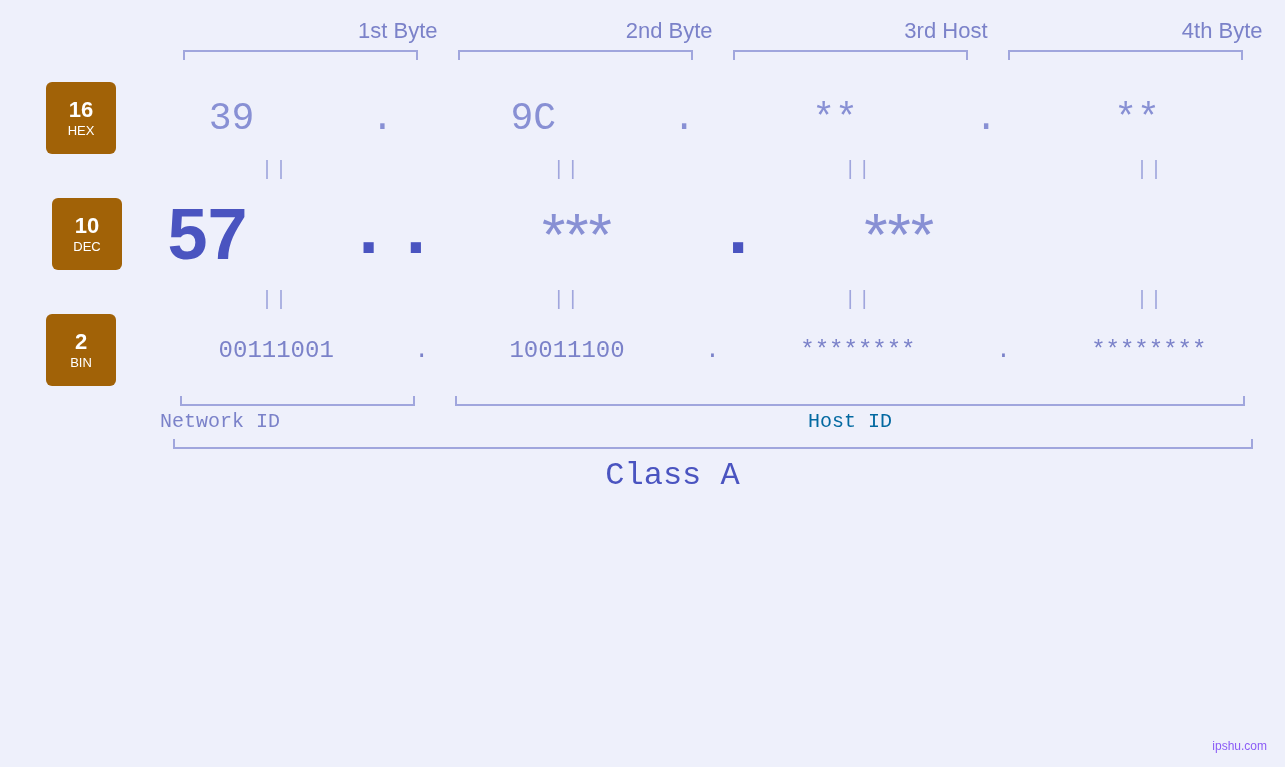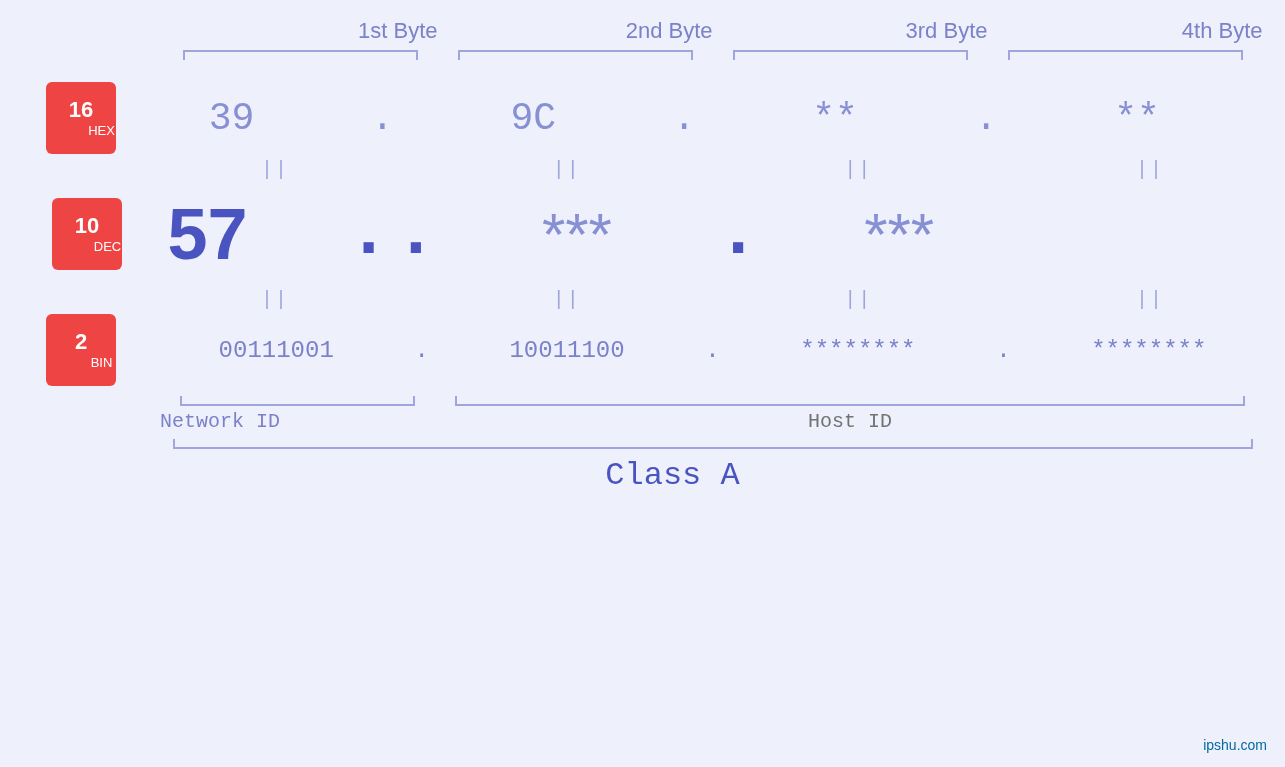--- a/index.html
+++ b/index.html
@@ -67,21 +67,20 @@
 
     .badge-num {
       font-size: 22px;
       font-weight: bold;
       line-height: 1.1;
     }
 
     .badge-label {
       font-size: 13px;
       font-weight: normal;
-      padding-left: 41px;
     }
 
     .cell {
       width: 275px;
       text-align: center;
       display: flex;
       align-items: center;
       justify-content: center;
     }
 
@@ -178,21 +177,21 @@
     .network-label {
       width: 275px;
       color: #7b82c9;
       font-size: 20px;
       font-family: 'Courier New', Courier, monospace;
     }
 
     .host-label {
       width: 830px;
       text-align: center;
-      color: #737373;
+      color: #0369a1;
       font-size: 20px;
       font-family: 'Courier New', Courier, monospace;
     }
 
     
     .long-bracket-row {
       display: flex;
       width: 100%;
       justify-content: center;
       padding-left: 140px;
@@ -230,56 +229,56 @@
       color: #4a54c0;
       font-size: 32px;
       font-family: 'Courier New', Courier, monospace;
     }
 
     
     .watermark {
       position: absolute;
       bottom: 14px;
       right: 18px;
-      color: #0369a1;
-      font-size: 14px;
+      color: #8b5cf6;
+      font-size: 12px;
       font-family: Arial, sans-serif;
     }
 
     .row-wrapper {
       position: relative;
       width: 1285px;
       display: flex;
       align-items: center;
     }
 
     .row-badge {
       position: absolute;
       left: 46px;
       display: flex;
       flex-direction: column;
       align-items: center;
       justify-content: center;
-      background-color: #ef4444;
+      background-color: #a16207;
       color: white;
       border-radius: 6px;
       width: 70px;
       height: 72px;
       font-family: Arial, sans-serif;
     }
   </style>
 </head>
 <body>
 
 <div class="main-container">
 
   <div class="column-headers">
     <div class="col-header">1st Byte</div>
     <div class="col-header">2nd Byte</div>
-    <div class="col-header">3rd Byte</div>
+    <div class="col-header">3rd Host</div>
     <div class="col-header">4th Byte</div>
   </div>
 
   <div class="bracket-row">
     <div class="bracket">
       <div class="bracket-line"></div>
     </div>
     <div class="bracket">
       <div class="bracket-line"></div>
     </div>

